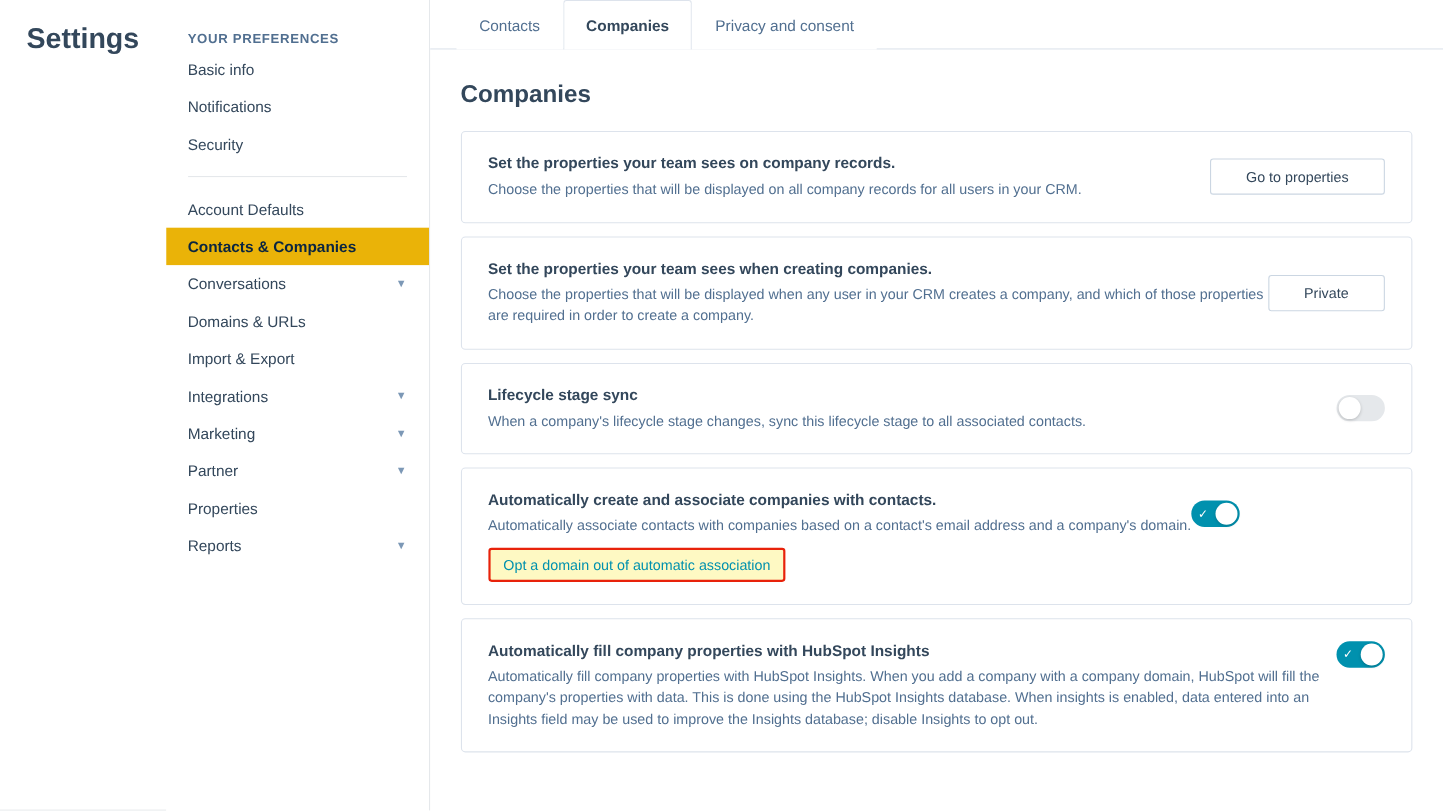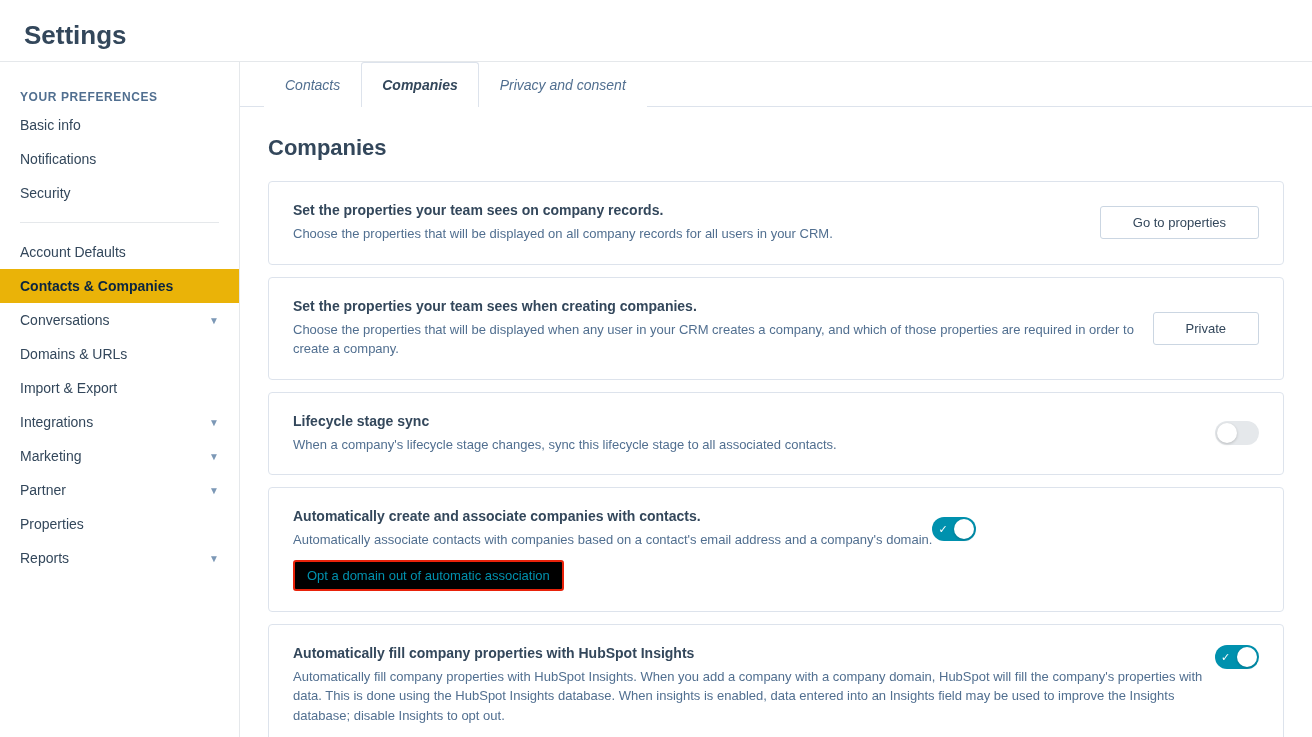--- a/index.html
+++ b/index.html
@@ -4,21 +4,21 @@
   <style>
     * { box-sizing: border-box; margin: 0; padding: 0; }
     body {
       font-family: -apple-system, BlinkMacSystemFont, 'Segoe UI', Helvetica, Arial, sans-serif;
       font-size: 14px;
       color: #33475b;
       background: #fff;
     }
     .layout {
       display: flex;
-      flex-direction: column;
+      flex-direction: row;
       height: 737px;
       overflow: hidden;
     }
     .top-header {
       padding: 20px 24px 10px 24px;
       border-bottom: 1px solid #e5e8eb;
     }
     .top-header h1 {
       font-size: 26px;
       font-weight: 600;
@@ -74,21 +74,20 @@
       flex: 1;
       overflow-y: auto;
       padding: 0;
     }
     
     .tabs-bar {
       display: flex;
       border-bottom: 1px solid #dde3ec;
       background: #fff;
       padding: 0 24px;
-      font-style: italic;
     }
     .tab {
       padding: 14px 20px;
       font-size: 14px;
       font-weight: 500;
       cursor: pointer;
       border: 1px solid transparent;
       border-bottom: none;
       color: #516f90;
       margin-bottom: -1px;
@@ -188,21 +187,21 @@
     .link-button {
       display: inline-block;
       color: #0091ae;
       font-size: 13px;
       text-decoration: none;
       border: 2px solid #e8220a;
       border-radius: 3px;
       padding: 6px 12px;
       cursor: pointer;
       margin-top: 10px;
-      background: #000000;
+      background: #fef9c3;
     }
     .setting-card-row {
       display: flex;
       justify-content: space-between;
       align-items: center;
     }
   </style>
 </head>
 <body>
 

